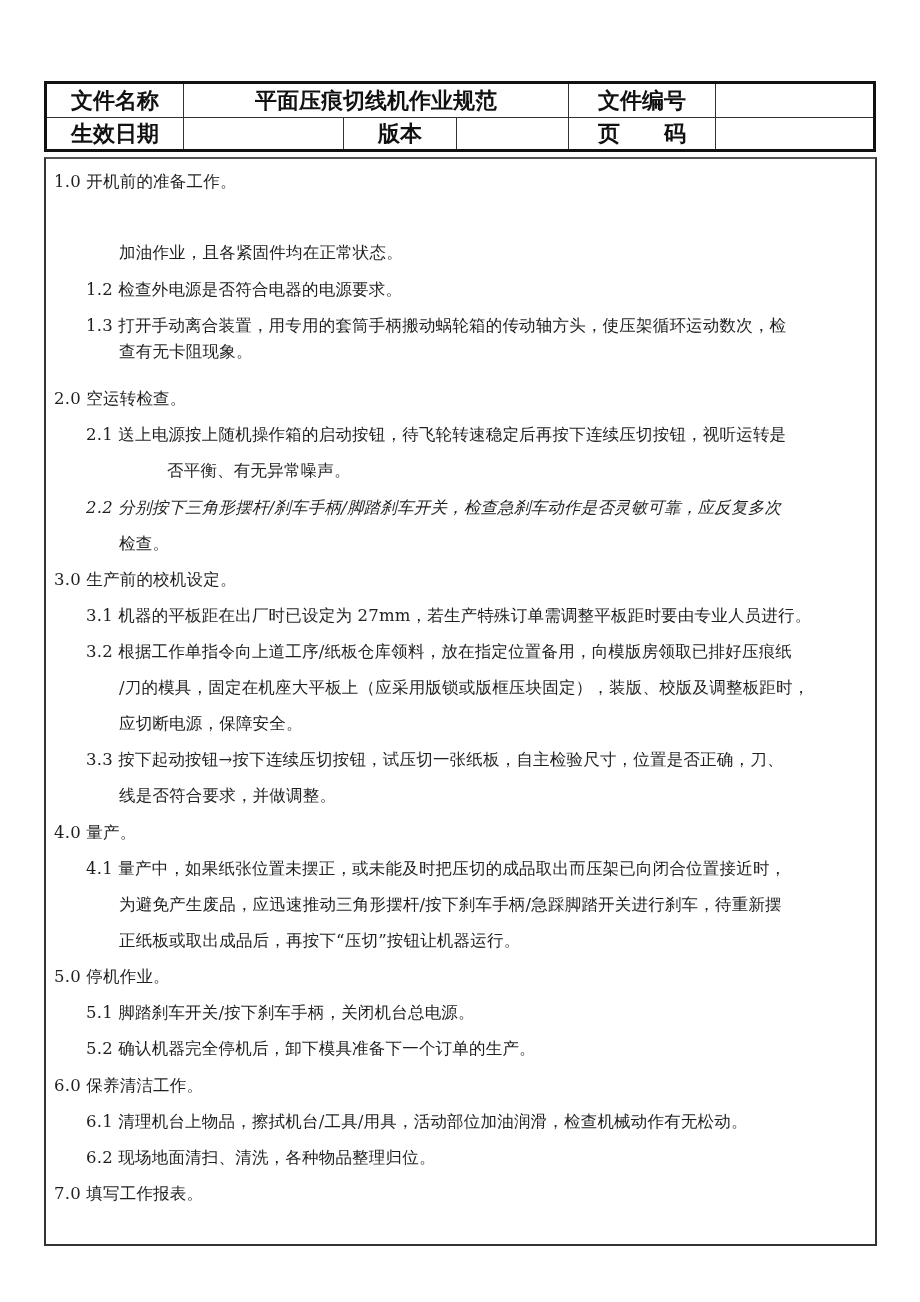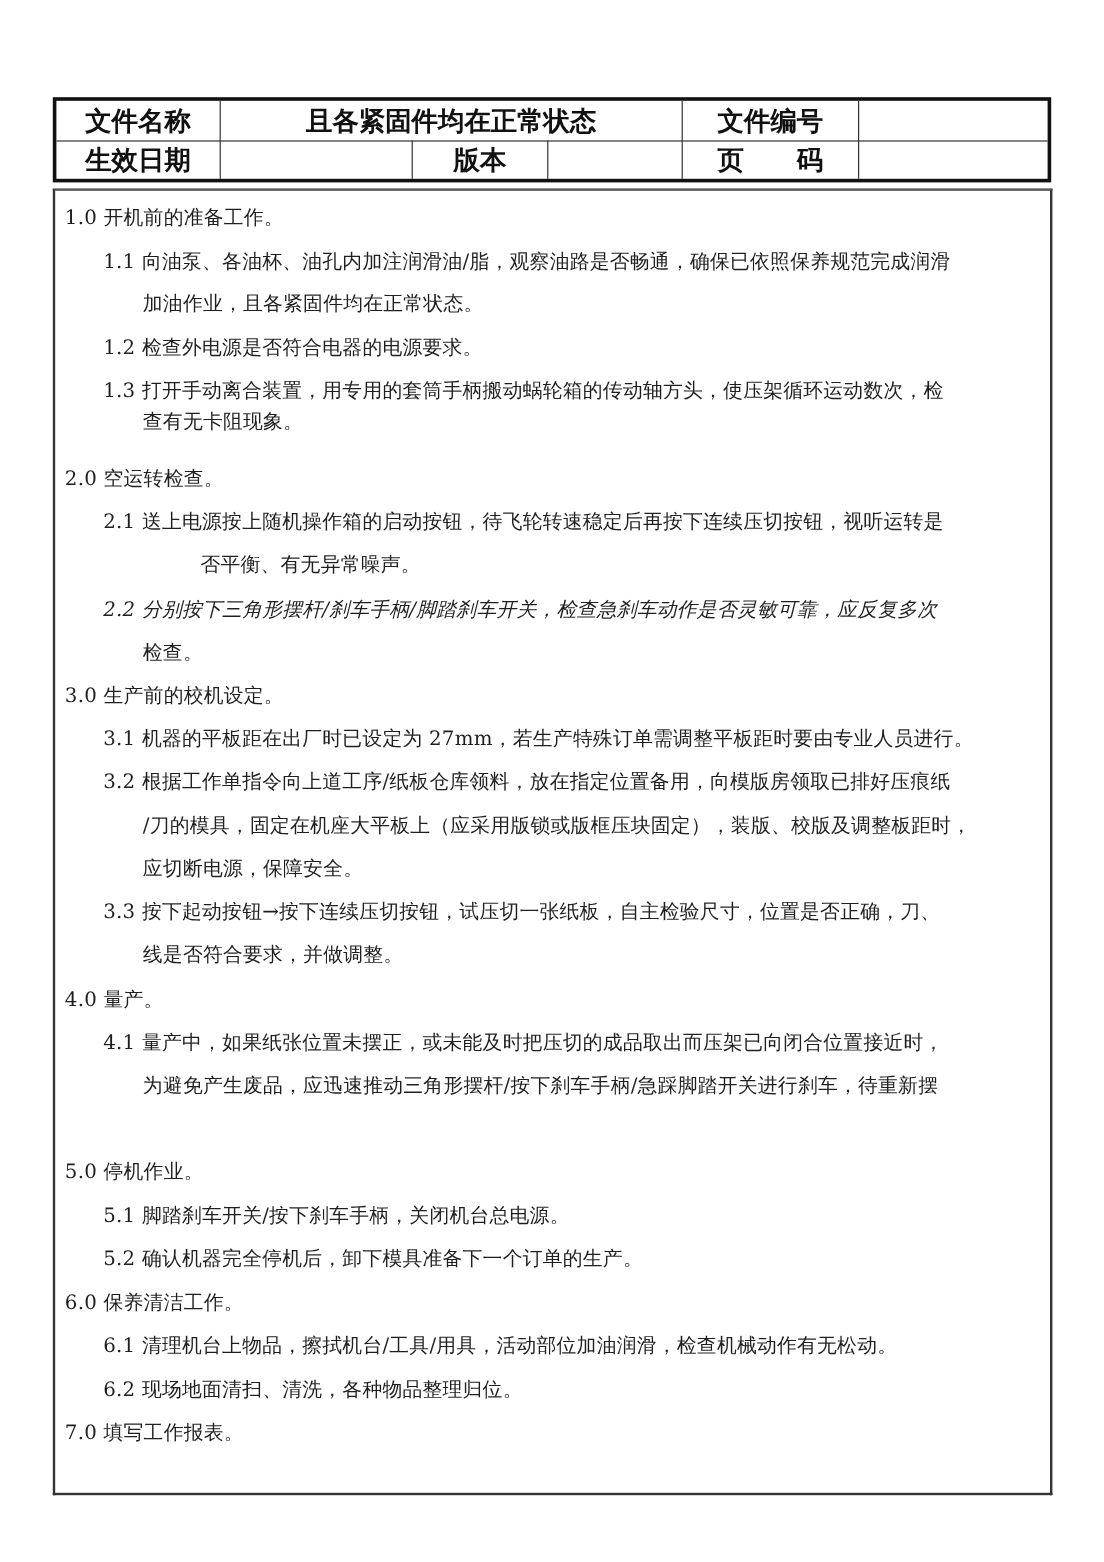--- a/index.html
+++ b/index.html
@@ -76,54 +76,54 @@
 <div class="header-table">
 
   <div class="hline" style="left:0; top:33px; width:826px;"></div>
   <div class="vline" style="left:136px; top:0; height:65px;"></div>
   <div class="vline" style="left:296px; top:33px; height:32px;"></div>
   <div class="vline" style="left:409px; top:33px; height:32px;"></div>
   <div class="vline" style="left:521px; top:0; height:65px;"></div>
   <div class="vline" style="left:668px; top:0; height:65px;"></div>
 
   <div class="hcell" style="left:0; top:0; width:136px; height:33px;">文件名称</div>
-  <div class="hcell" style="left:137px; top:0; width:384px; height:33px;">且各紧固件均在正常状态</div>
+  <div class="hcell" style="left:137px; top:0; width:384px; height:33px;">平面压痕切线机作业规范</div>
   <div class="hcell" style="left:522px; top:0; width:146px; height:33px;">文件编号</div>
   <div class="hcell" style="left:669px; top:0; width:157px; height:33px;"></div>
 
   <div class="hcell" style="left:0; top:34px; width:136px; height:31px;">生效日期</div>
   <div class="hcell" style="left:137px; top:34px; width:159px; height:31px;"></div>
   <div class="hcell" style="left:297px; top:34px; width:112px; height:31px;">版本</div>
   <div class="hcell" style="left:410px; top:34px; width:111px; height:31px;"></div>
   <div class="hcell" style="left:522px; top:34px; width:146px; height:31px; white-space:pre;">页　　码</div>
   <div class="hcell" style="left:669px; top:34px; width:157px; height:31px;"></div>
 </div>
 
 <div class="content-box" id="content-box">
   <div class="line l0" style="top:13px;">1.0 开机前的准备工作。</div>
-  <div class="line l1" style="top:49px;">1.1 向油泵、各油杯、油孔内加注润滑油/脂，观察油路是否畅通，确保已依照保养规范完成润滑</div>
   <div class="line l2" style="top:84px;">加油作业，且各紧固件均在正常状态。</div>
   <div class="line l1" style="top:121px;">1.2  检查外电源是否符合电器的电源要求。</div>
   <div class="line l1" style="top:157px;">1.3  打开手动离合装置，用专用的套筒手柄搬动蜗轮箱的传动轴方头，使压架循环运动数次，检</div>
   <div class="line l2" style="top:183px;">查有无卡阻现象。</div>
   <div class="line l0" style="top:230px;">2.0 空运转检查。</div>
   <div class="line l1" style="top:266px;">2.1  送上电源按上随机操作箱的启动按钮，待飞轮转速稳定后再按下连续压切按钮，视听运转是</div>
   <div class="line l2" style="top:302px;margin-left:48px;">否平衡、有无异常噪声。</div>
   <div class="line l1" style="top:339px;font-style:italic;">2.2  分别按下三角形摆杆/刹车手柄/脚踏刹车开关，检查急刹车动作是否灵敏可靠，应反复多次</div>
   <div class="line l2" style="top:375px;">检查。</div>
   <div class="line l0" style="top:411px;">3.0 生产前的校机设定。</div>
   <div class="line l1" style="top:447px;">3.1  机器的平板距在出厂时已设定为 27mm，若生产特殊订单需调整平板距时要由专业人员进行。</div>
   <div class="line l1" style="top:483px;">3.2  根据工作单指令向上道工序/纸板仓库领料，放在指定位置备用，向模版房领取已排好压痕纸</div>
   <div class="line l2" style="top:519px;">/刀的模具，固定在机座大平板上（应采用版锁或版框压块固定），装版、校版及调整板距时，</div>
   <div class="line l2" style="top:555px;">应切断电源，保障安全。</div>
   <div class="line l1" style="top:591px;">3.3  按下起动按钮→按下连续压切按钮，试压切一张纸板，自主检验尺寸，位置是否正确，刀、</div>
   <div class="line l2" style="top:627px;">线是否符合要求，并做调整。</div>
   <div class="line l0" style="top:664px;">4.0 量产。</div>
   <div class="line l1" style="top:700px;">4.1  量产中，如果纸张位置未摆正，或未能及时把压切的成品取出而压架已向闭合位置接近时，</div>
   <div class="line l2" style="top:736px;">为避免产生废品，应迅速推动三角形摆杆/按下刹车手柄/急踩脚踏开关进行刹车，待重新摆</div>
+  <div class="line l2" style="top:772px;">正纸板或取出成品后，再按下“压切”按钮让机器运行。</div>
   <div class="line l0" style="top:808px;">5.0 停机作业。</div>
   <div class="line l1" style="top:844px;">5.1  脚踏刹车开关/按下刹车手柄，关闭机台总电源。</div>
   <div class="line l1" style="top:880px;">5.2  确认机器完全停机后，卸下模具准备下一个订单的生产。</div>
   <div class="line l0" style="top:917px;">6.0 保养清洁工作。</div>
   <div class="line l1" style="top:953px;">6.1 清理机台上物品，擦拭机台/工具/用具，活动部位加油润滑，检查机械动作有无松动。</div>
   <div class="line l1" style="top:989px;text-align:center;">6.2  现场地面清扫、清洗，各种物品整理归位。</div>
   <div class="line l0" style="top:1025px;">7.0 填写工作报表。</div>
 </div>
 
 </body></html>

